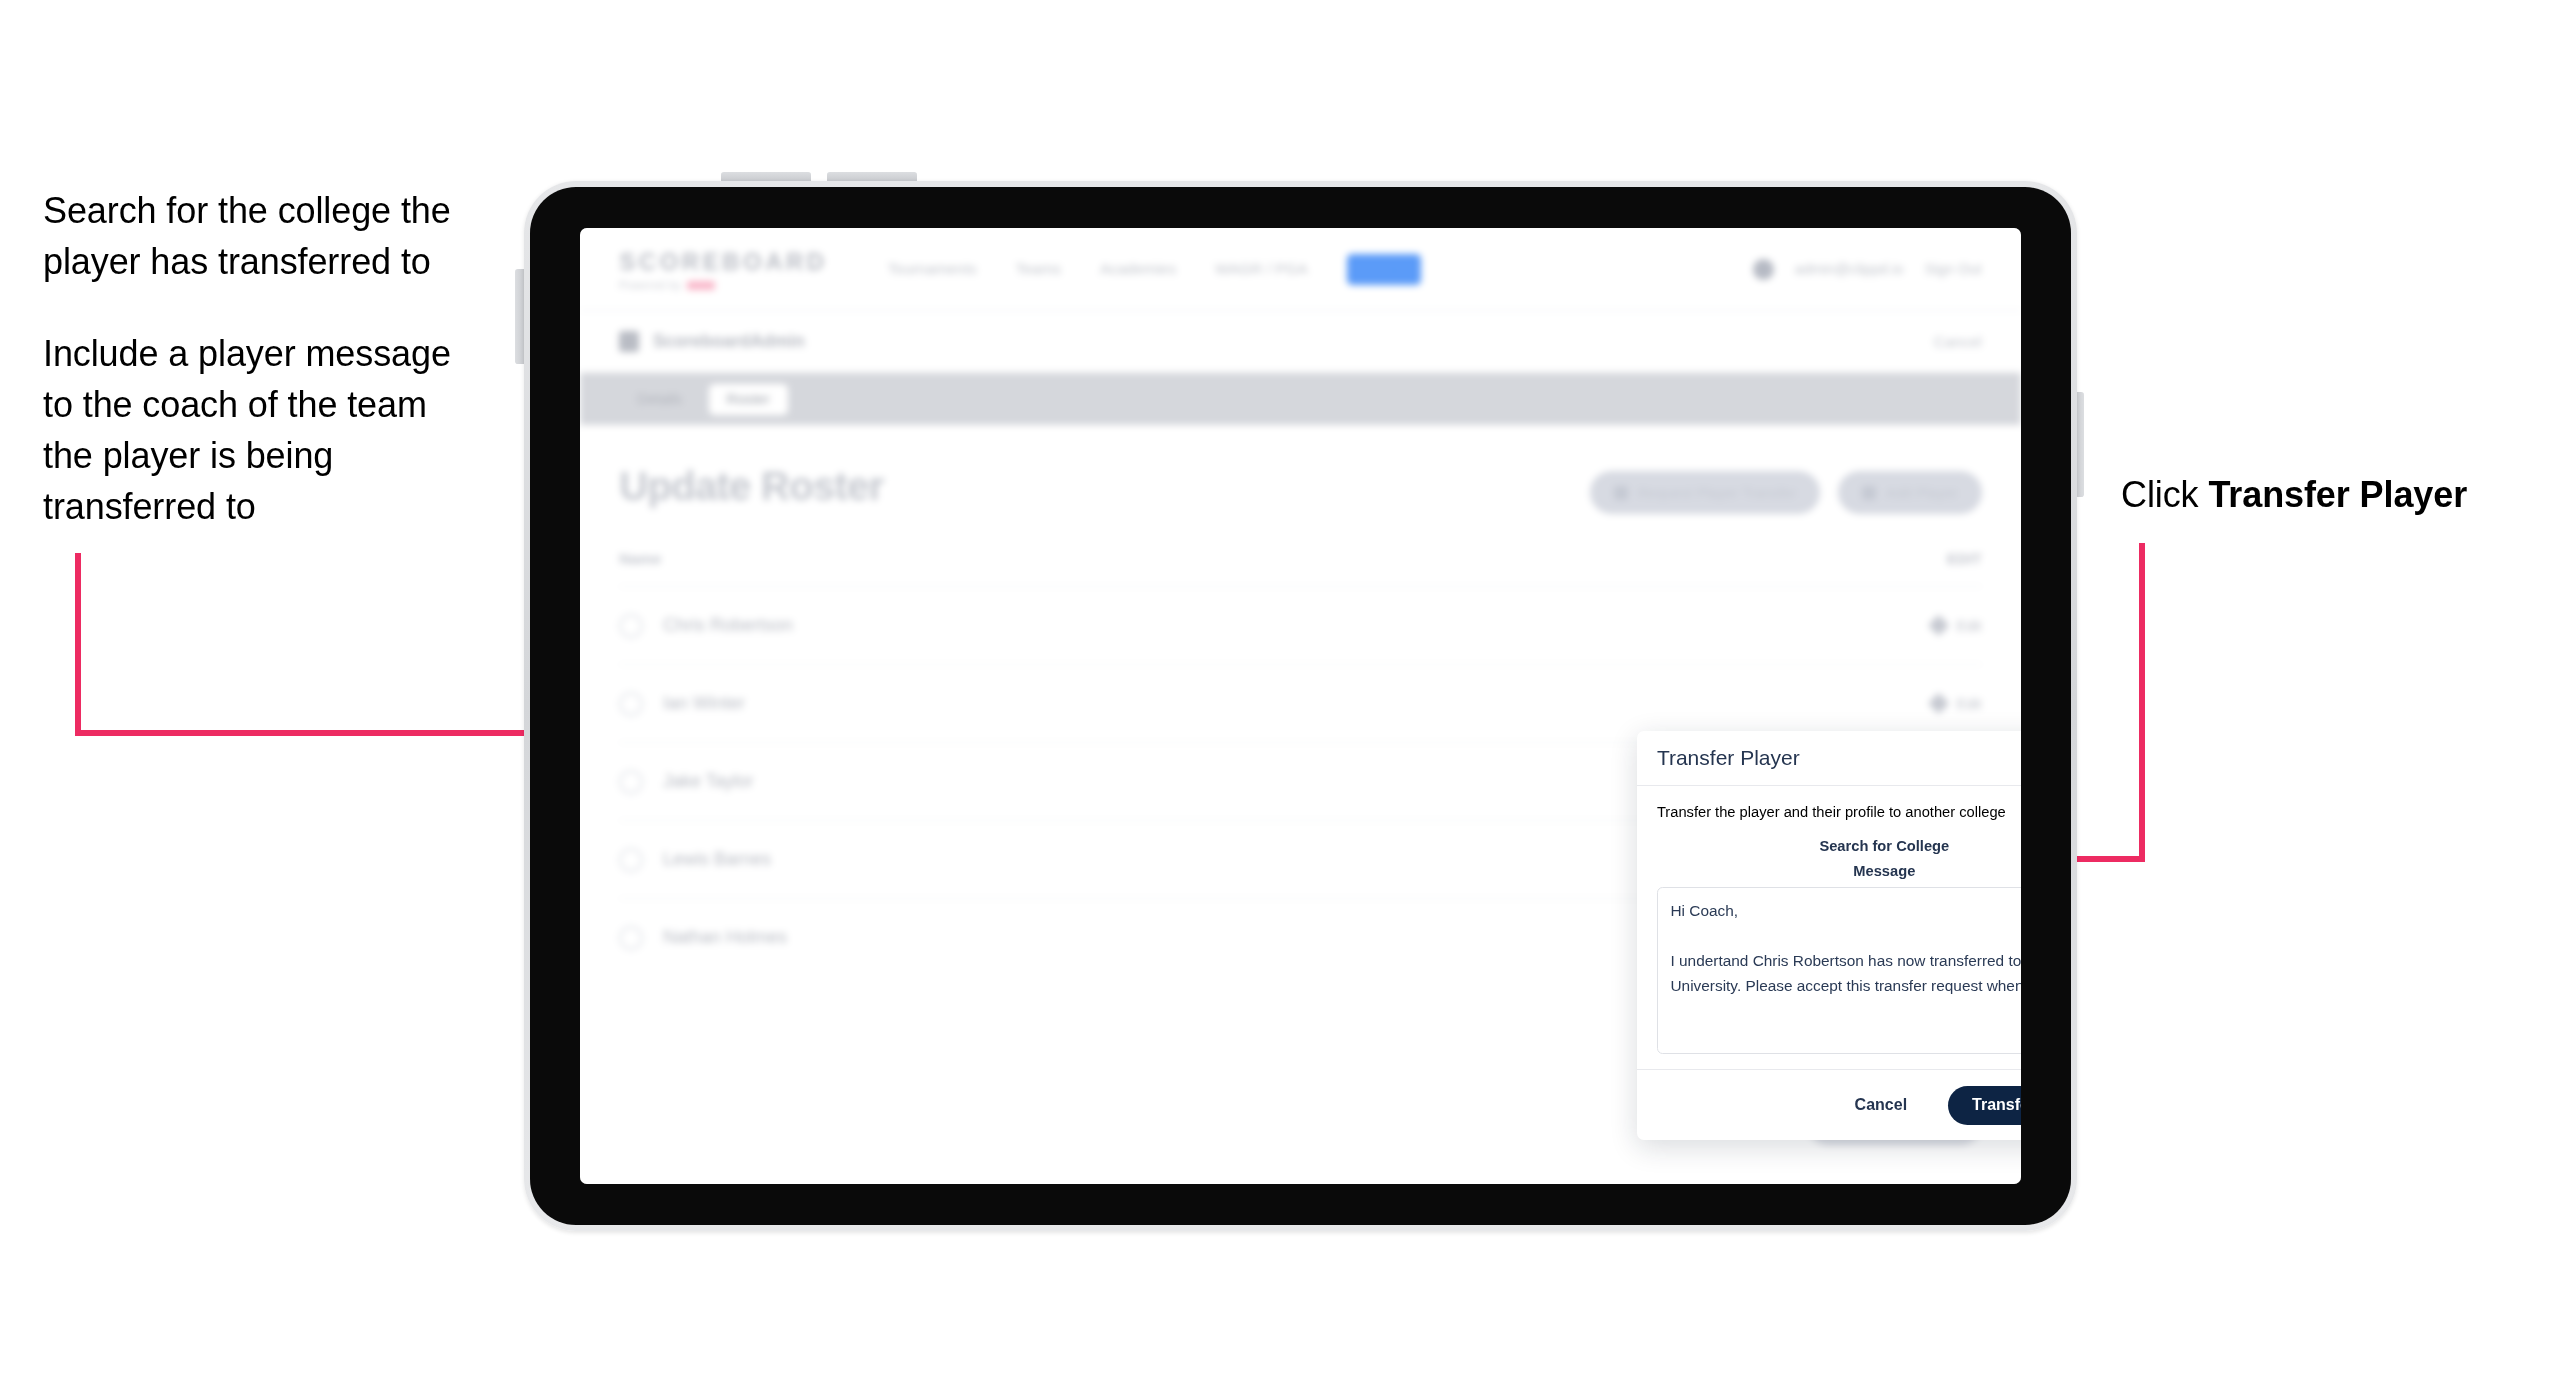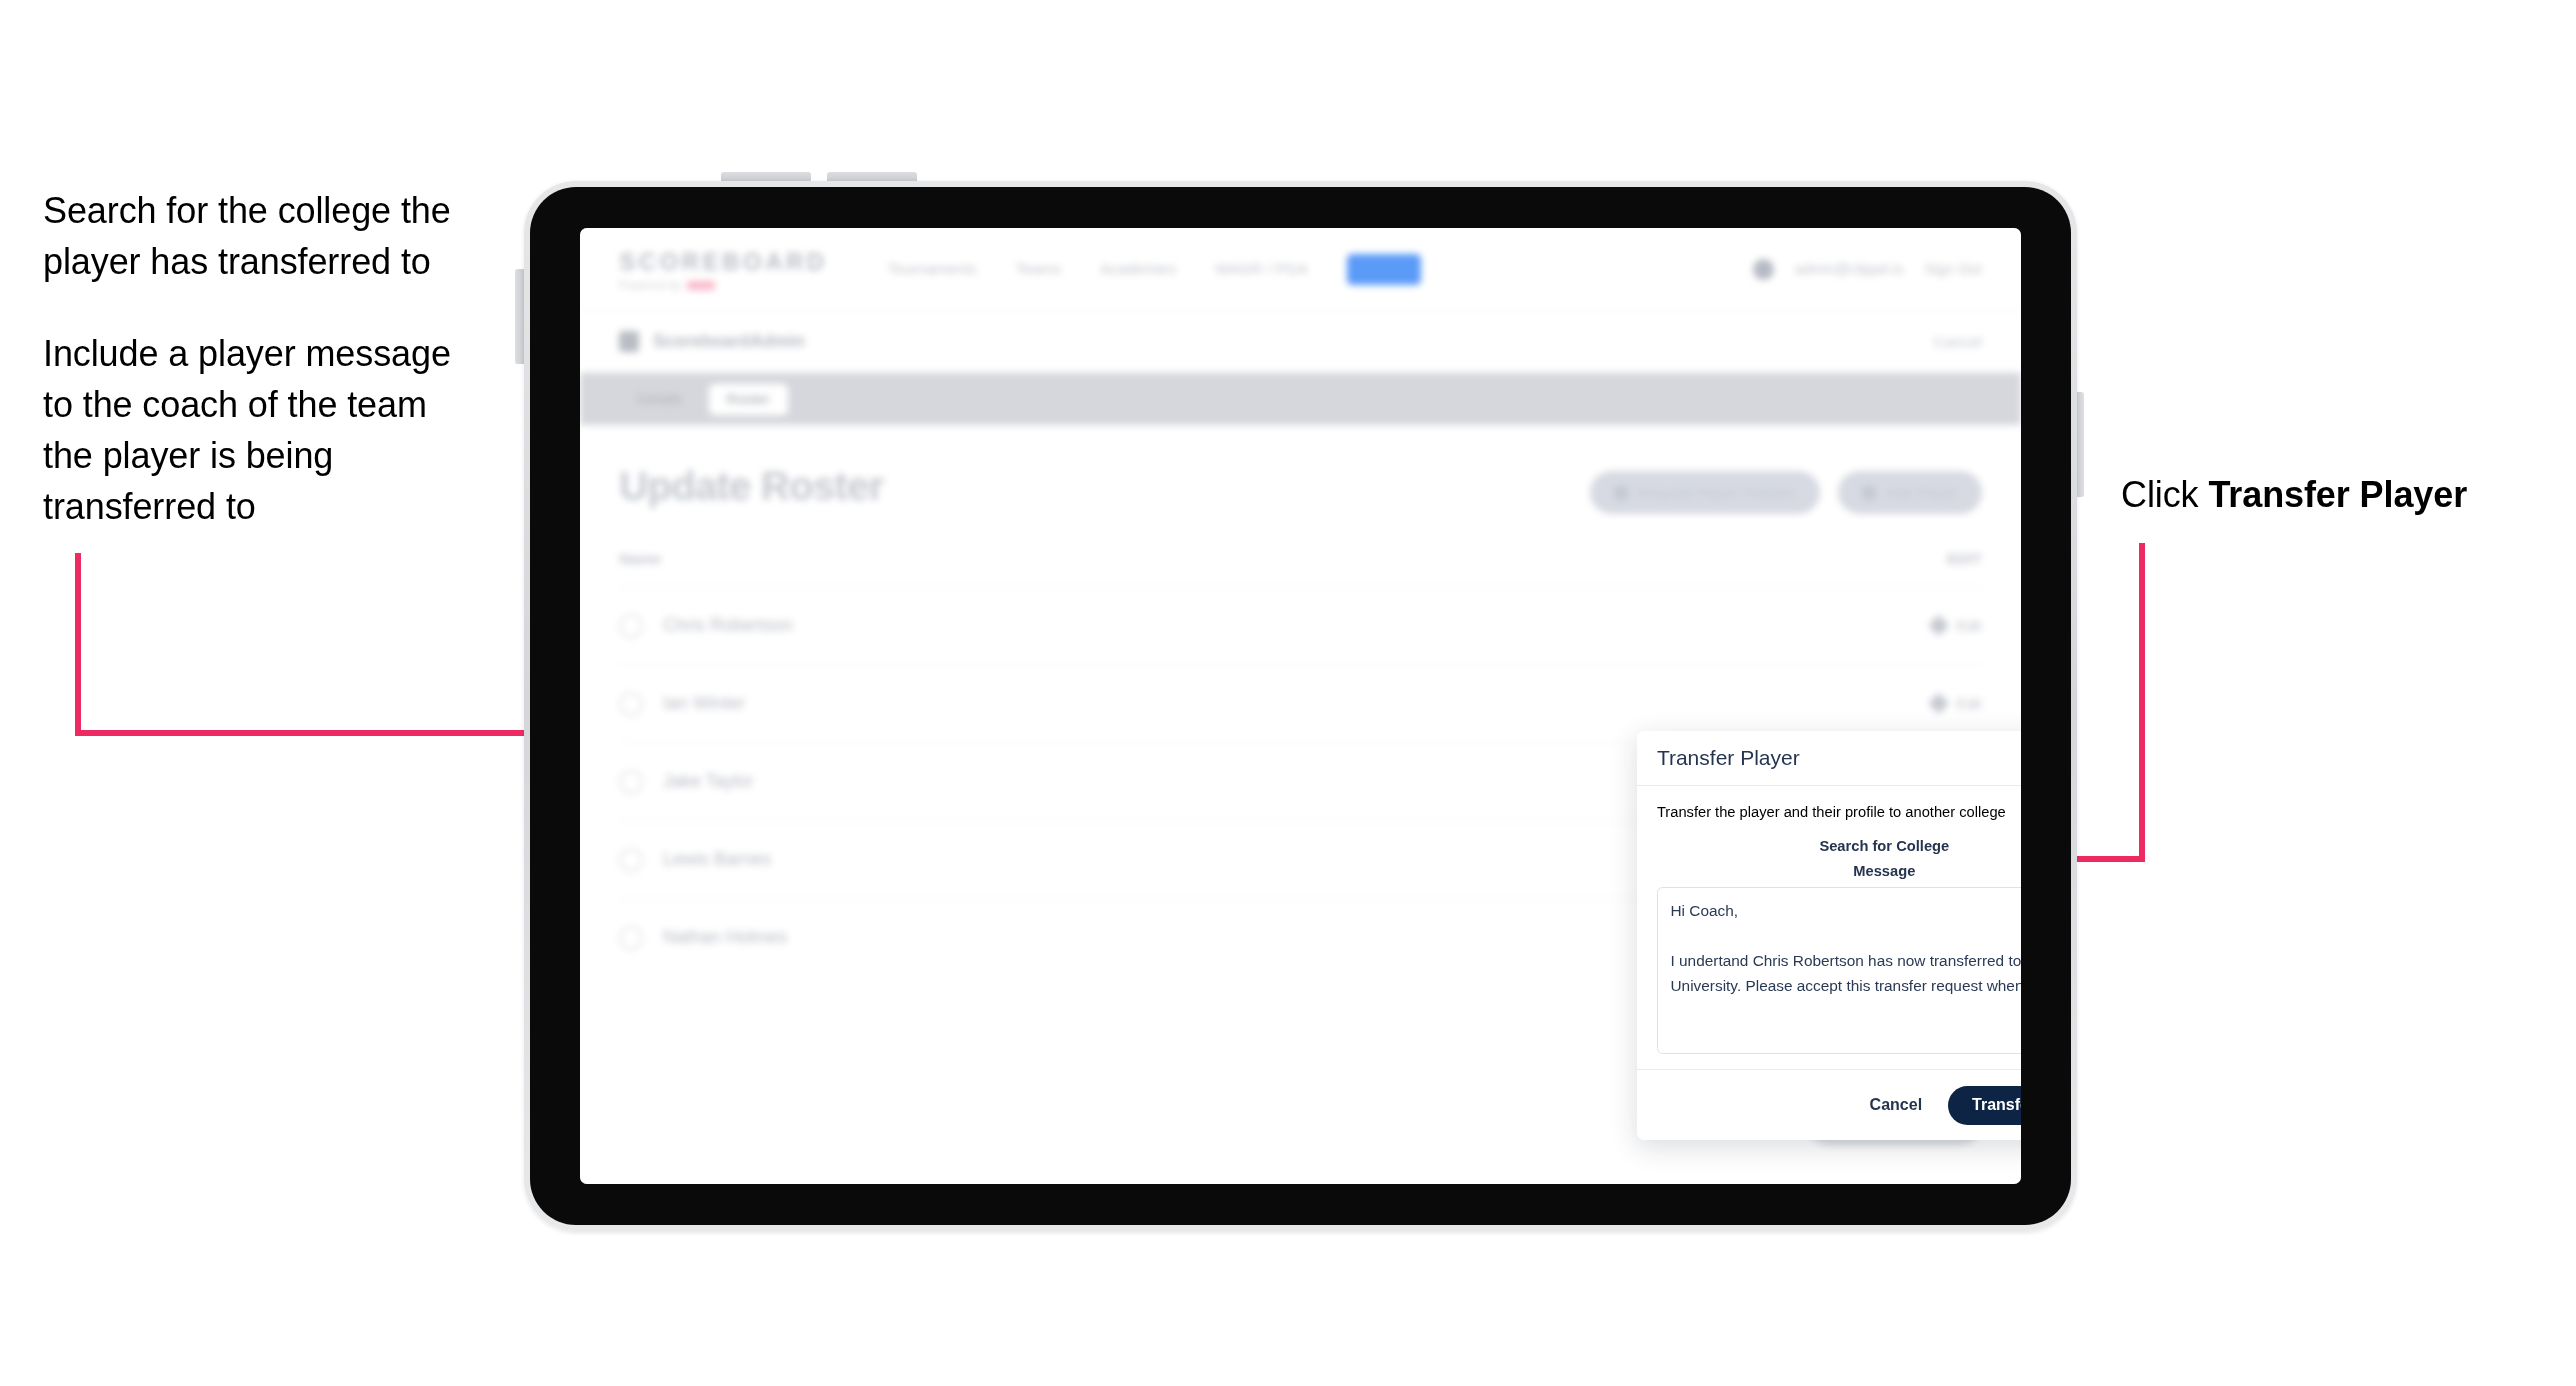--- a/index.html
+++ b/index.html
@@ -245,21 +245,21 @@
     font-size: 15.4px; line-height: 1.62; color: #2a3a55;
     font-family: "Liberation Sans", sans-serif;
     background: #ffffff;
     white-space: pre-line;
     overflow: hidden;
   }
   .modal-foot {
     border-top: 0.7px solid #e8e9ed;
     padding: 15.4px 19.6px;
     display: flex; align-items: center; justify-content: flex-end;
-    gap: 20px;
+    gap: 35px;
   }
   .btn-cancel {
     font-size: 16px; color: #253550; font-weight: 600;
     background: none; border: none; cursor: pointer;
     font-family: "Liberation Sans", sans-serif;
   }
   .btn-primary {
     background: #0D2444; color: #ffffff;
     font-size: 16px; font-weight: 600;
     border: none; border-radius: 28px;

